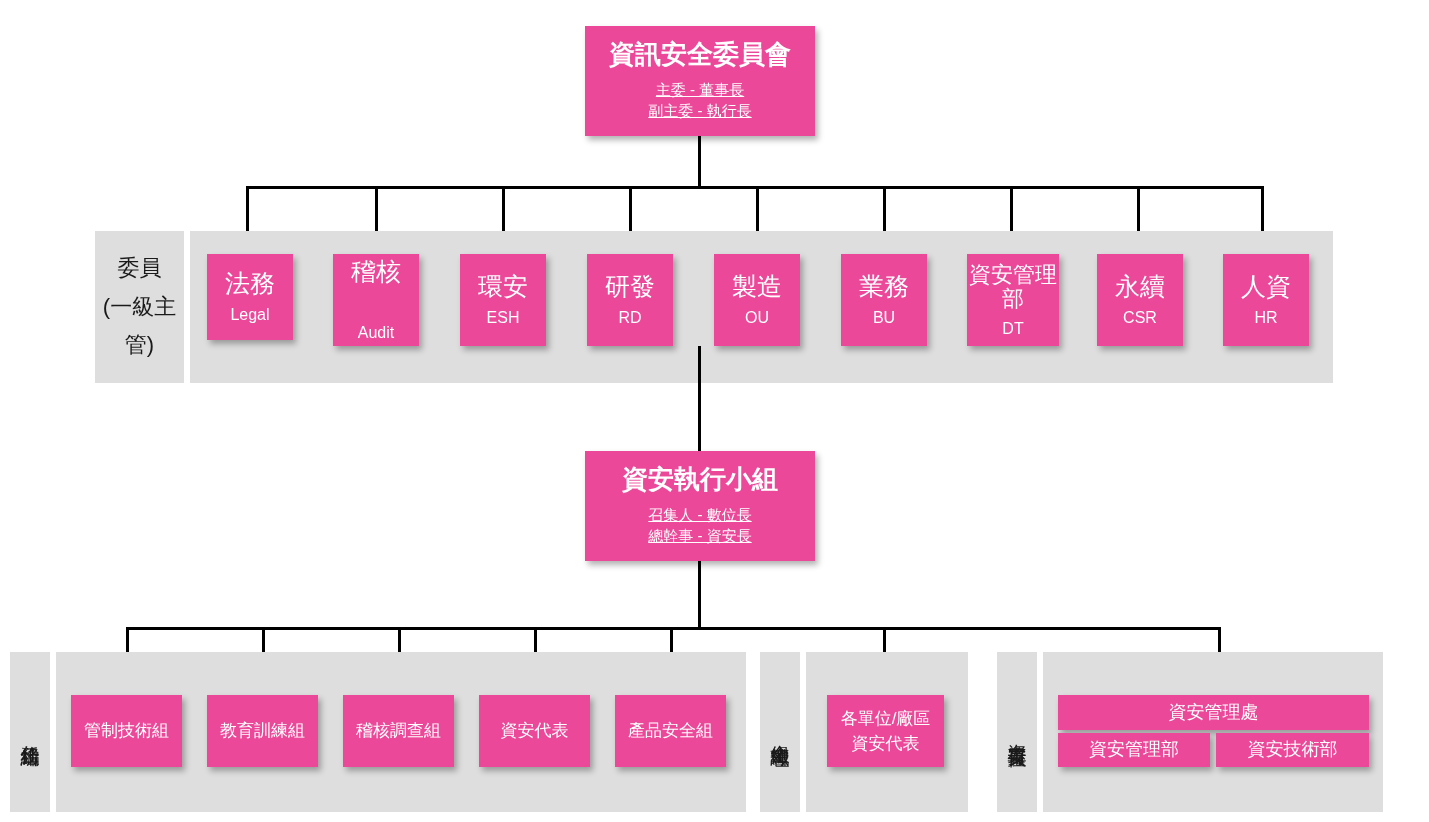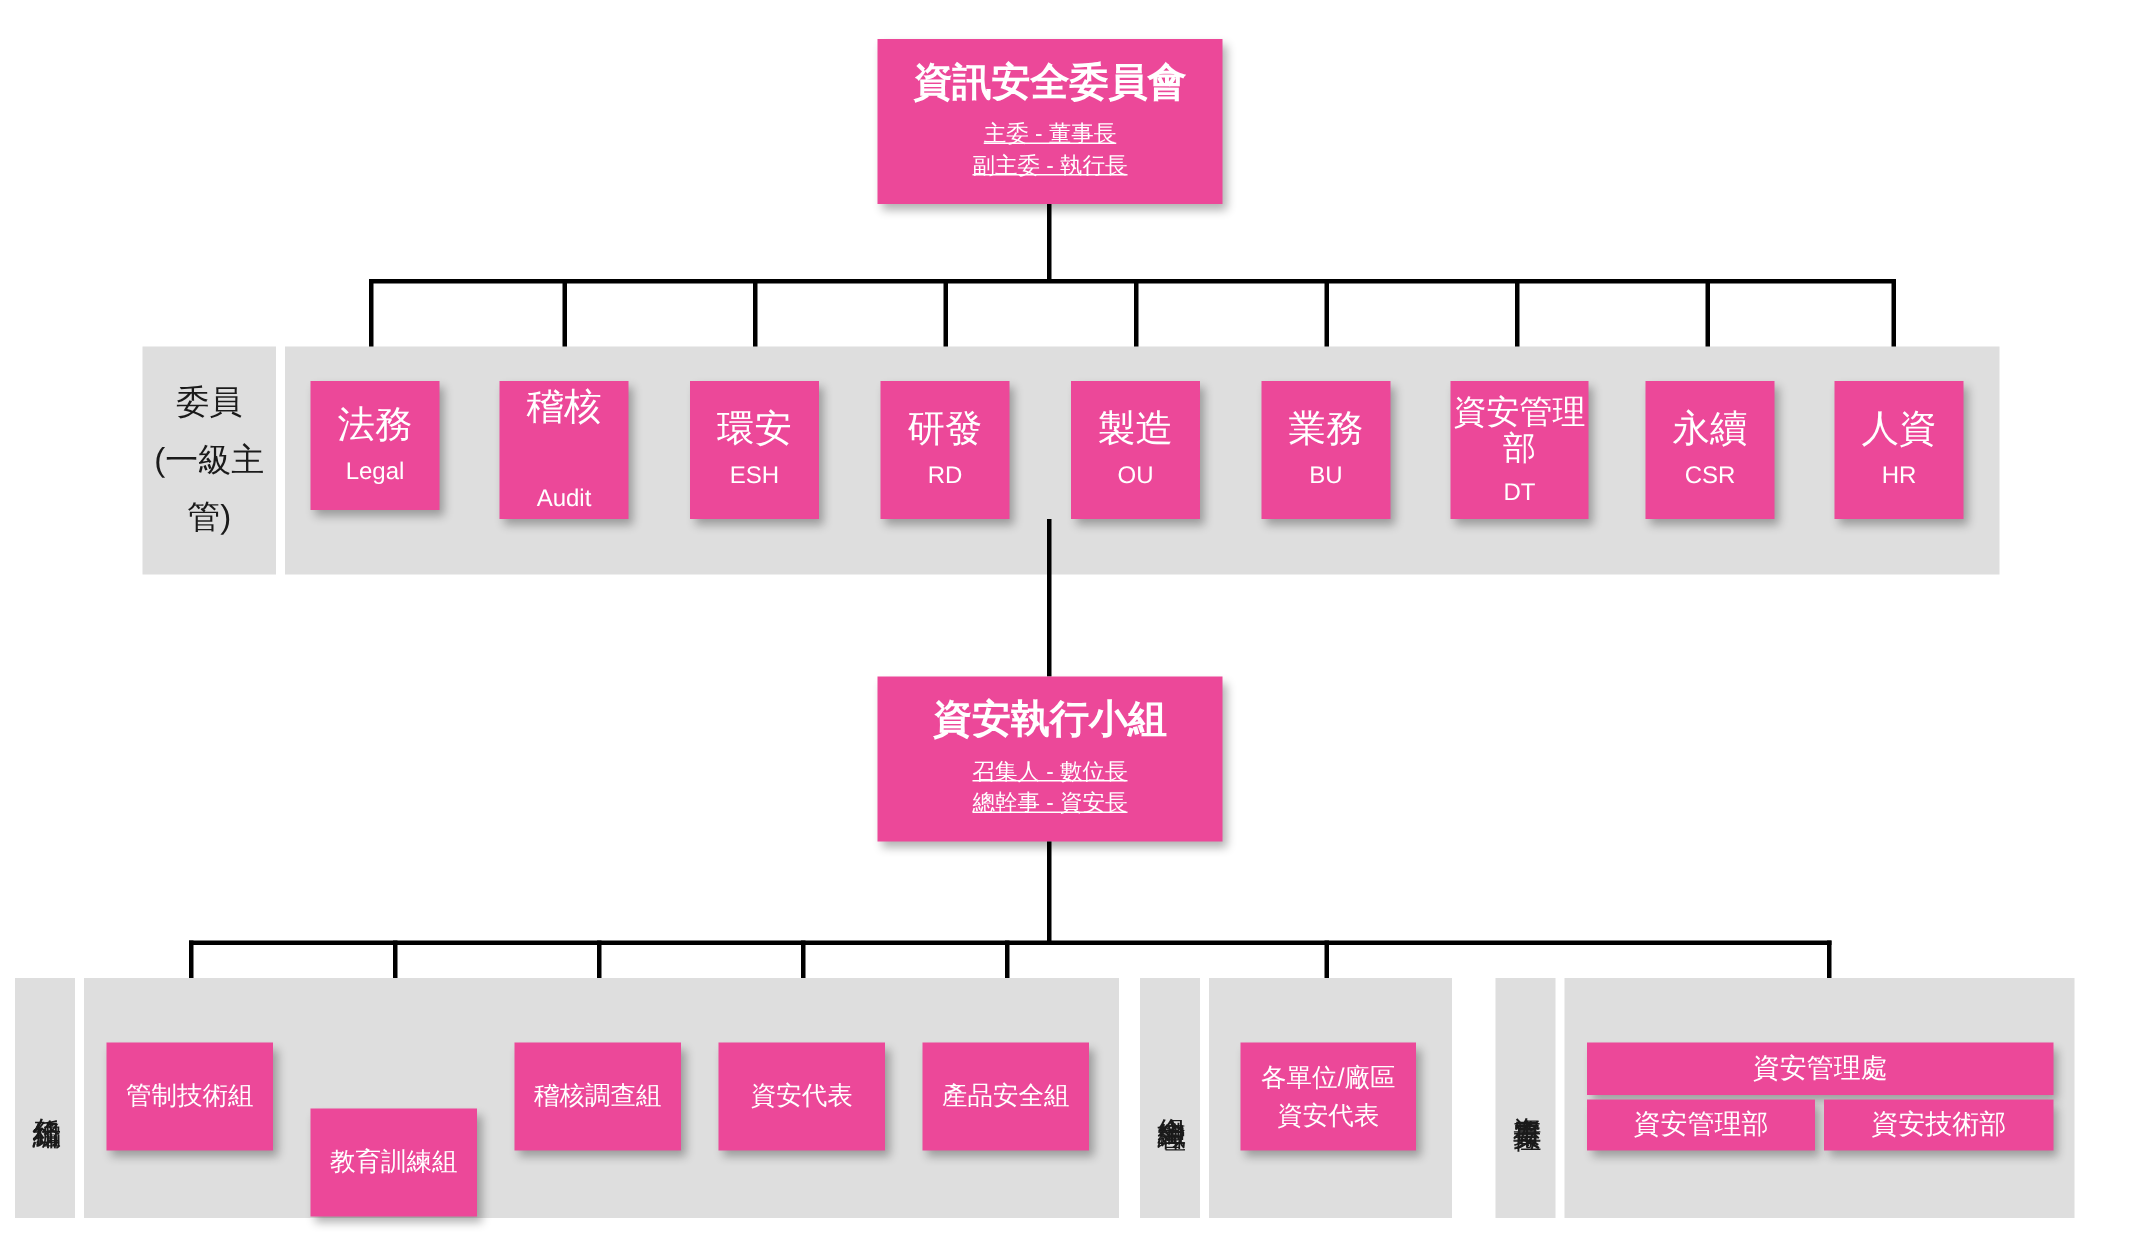--- a/index.html
+++ b/index.html
@@ -188,21 +188,21 @@
   <div class="ln lnv" style="left:1218px;top:627px;width:3px;height:68px;"></div>
 
   <div class="vlabel" style="left:10px;top:652px;width:40px;height:160px;">
     <span>任務編組</span>
   </div>
   <div class="band" style="left:56px;top:652px;width:690px;height:160px;"></div>
 
   <div class="node tasknode" style="left:71px;top:695px;width:111px;height:72px;">
     <span>管制技術組</span>
   </div>
-  <div class="node tasknode" style="left:207px;top:695px;width:111px;height:72px;margin-top:44px;">
+  <div class="node tasknode" style="left:207px;top:695px;width:111px;height:72px;">
     <span>教育訓練組</span>
   </div>
   <div class="node tasknode" style="left:343px;top:695px;width:111px;height:72px;">
     <span>稽核調查組</span>
   </div>
   <div class="node tasknode" style="left:479px;top:695px;width:111px;height:72px;">
     <span>資安代表</span>
   </div>
   <div class="node tasknode" style="left:615px;top:695px;width:111px;height:72px;">
     <span>產品安全組</span>

